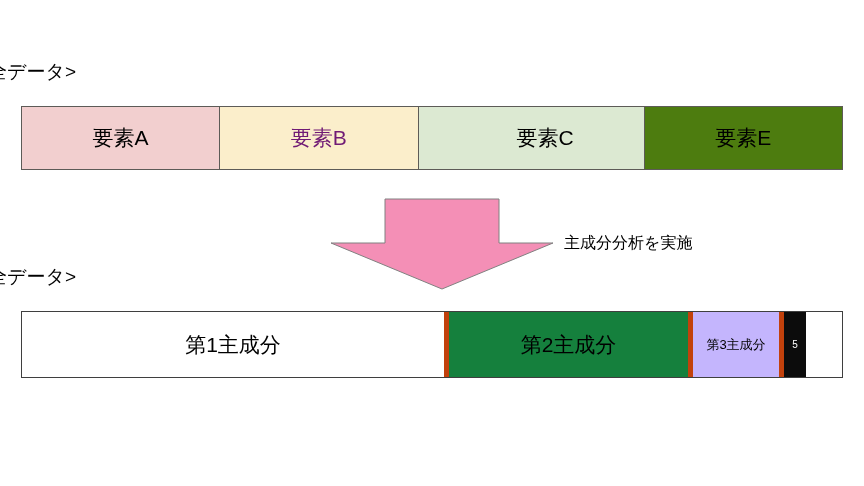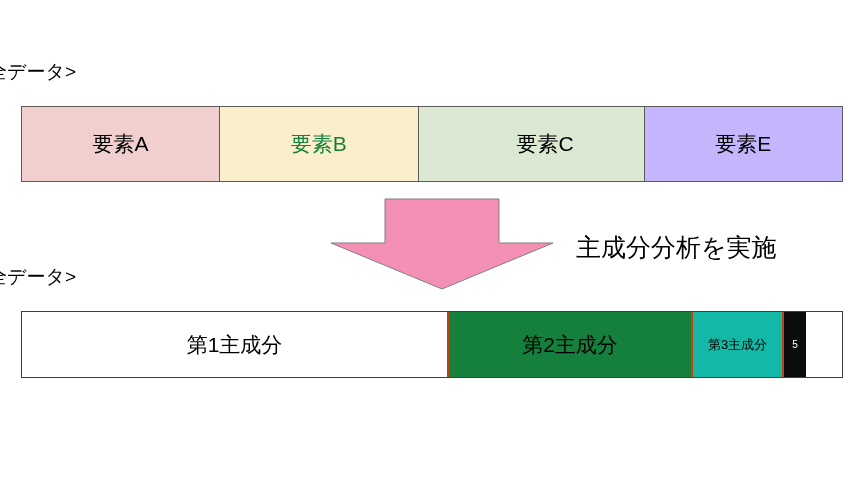--- a/index.html
+++ b/index.html
@@ -36,21 +36,21 @@
   .bar {
     position: absolute;
     display: flex;
     box-sizing: border-box;
     border: 1px solid #6b6a66;
   }
   .bar-top {
     left: 21px;
     top: 106px;
     width: 822px;
-    height: 76px;
+    height: 64px;
     border-color: #5d5b57;
   }
   .bar-bottom {
     left: 21px;
     top: 311px;
     width: 822px;
     height: 67px;
     border-color: #3f3f3f;
   }
 
@@ -63,62 +63,62 @@
     white-space: nowrap;
   }
   .bar-top .seg {
     flex: 1 1 0;
     border-right: 1px solid #5d5b57;
     font-size: 21px;
   }
   .bar-top .seg:last-child { border-right: none; }
 
   .bar-bottom .seg {
-    border-right: 2px solid #c2410c;
+    border-right: 5px solid #c2410c;
   }
   .bar-bottom .seg:last-child { border-right: none; }
 
   
   .arrow-wrap {
     position: absolute;
     left: 330px;
     top: 198px;
     width: 224px;
     height: 92px;
   }
   .arrow-wrap svg { display: block; }
 
   .arrow-label {
     position: absolute;
-    left: 576px;
+    left: 564px;
     top: 235px;
-    font-size: 25px;
+    font-size: 16px;
     line-height: 1;
     white-space: nowrap;
     color: #000000;
   }
 </style>
 </head>
 <body>
 
 <div class="stage">
 
   <div class="caption caption-top">全データ&gt;</div>
 
   <div class="bar bar-top" id="bar-top">
       <div class="seg" style="background: rgb(242, 207, 207); color: rgb(0, 0, 0);">
         <span>要素A</span>
       </div>
-      <div class="seg" style="background: rgb(251, 238, 203); color: #15803d;">
+      <div class="seg" style="background: rgb(251, 238, 203); color: #701a75;">
         <span>要素B</span>
       </div>
       <div class="seg" style="background: rgb(220, 233, 210); color: rgb(0, 0, 0); padding-left: 28px;">
         <span>要素C</span>
       </div>
-      <div class="seg" style="background: #c4b5fd; color: rgb(0, 0, 0);">
+      <div class="seg" style="background: #4d7c0f; color: rgb(0, 0, 0);">
         <span>要素E</span>
       </div>
     </div>
 
   <div class="arrow-wrap">
     <svg width="224" height="92" viewBox="0 0 224 92">
       <polygon id="arrow-poly" points="55,1 169,1 169,45 223,45 112,91 1,45 55,45" fill="#f48fb6" stroke="#808080" stroke-width="1"></polygon>
     </svg>
   </div>
 
@@ -126,21 +126,21 @@
 
   <div class="caption caption-bottom">全データ&gt;</div>
 
   <div class="bar bar-bottom" id="bar-bottom">
       <div class="seg" style="background: rgb(255, 255, 255); color: rgb(0, 0, 0); flex: 0 0 427px; width: 427px; font-size: 21px;">
         <span>第1主成分</span>
       </div>
       <div class="seg" style="background: #15803d; color: rgb(0, 0, 0); flex: 0 0 244px; width: 244px; font-size: 21px;">
         <span>第2主成分</span>
       </div>
-      <div class="seg" style="background: #14b8a6; color: rgb(0, 0, 0); flex: 0 0 91px; width: 91px; font-size: 13px;">
+      <div class="seg" style="background: #c4b5fd; color: rgb(0, 0, 0); flex: 0 0 91px; width: 91px; font-size: 13px;">
         <span>第3主成分</span>
       </div>
       <div class="seg" style="background: rgb(12, 12, 12); color: rgb(255, 255, 255); flex: 0 0 22px; width: 22px; font-size: 10px;">
         <span>5</span>
       </div>
     </div>
 
 </div>
 
 </body></html>

